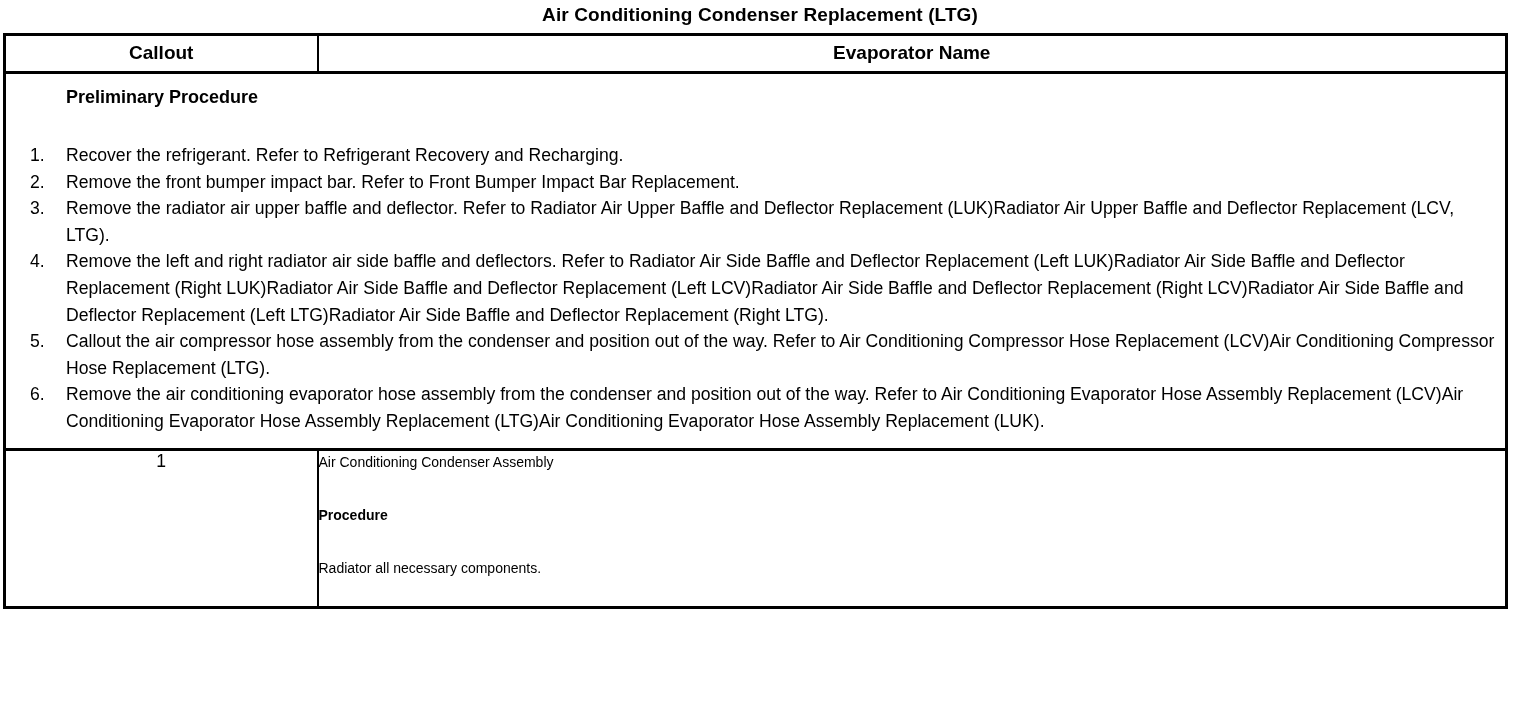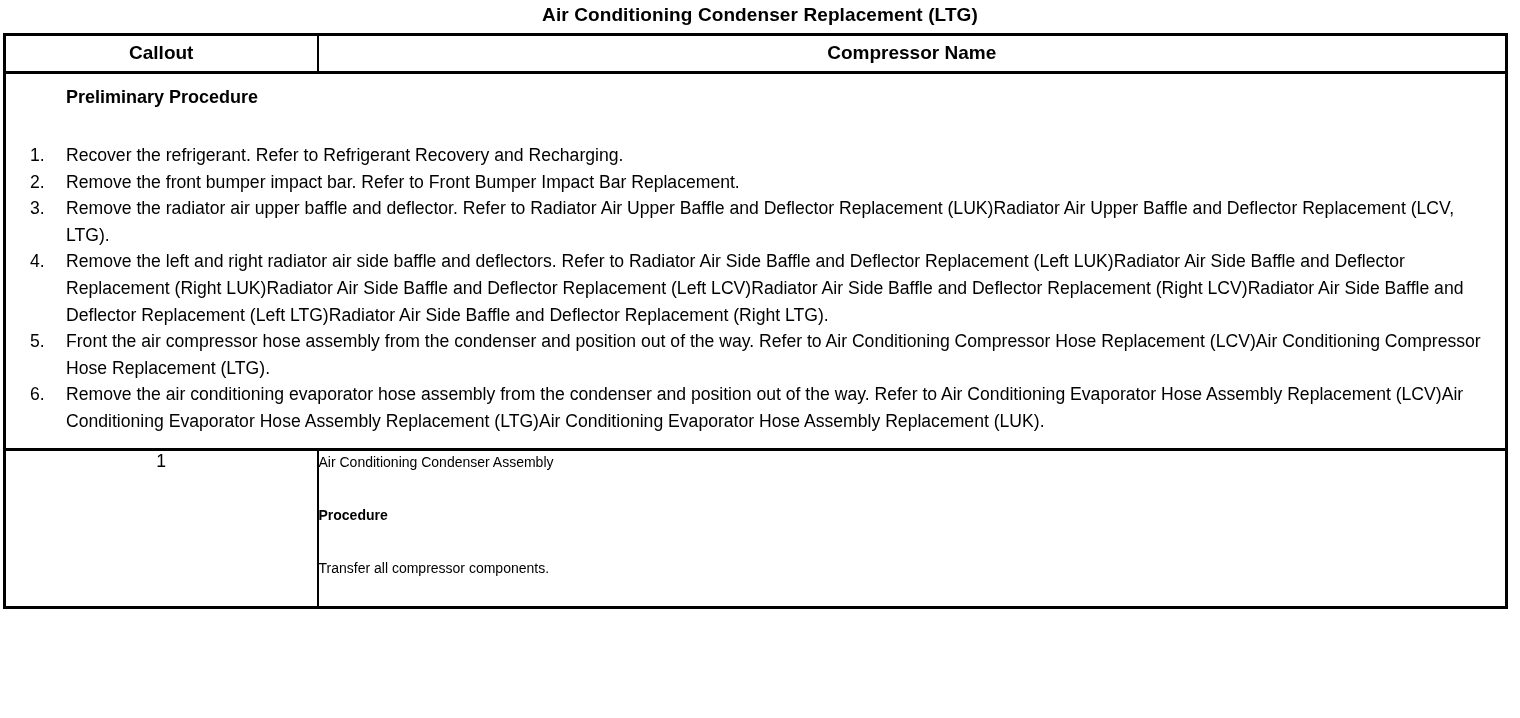--- a/index.html
+++ b/index.html
@@ -123,41 +123,41 @@
   <div class="doc-title">Air Conditioning Condenser Replacement (LTG)</div>
 
   <table class="proc-table">
     <colgroup>
       <col class="col-callout">
       <col class="col-name">
     </colgroup>
     <thead>
       <tr class="header-row">
         <th>Callout</th>
-        <th>Compressor Name</th>
+        <th>Evaporator Name</th>
       </tr>
     </thead>
     <tbody>
       <tr class="prelim-row">
         <td class="prelim-cell spanner" colspan="2">
           <div class="prelim-heading">Preliminary Procedure</div>
           <ol class="prelim-list">
             <li>Recover the refrigerant. Refer to Refrigerant Recovery and Recharging.</li>
             <li>Remove the front bumper impact bar. Refer to Front Bumper Impact Bar Replacement.</li>
             <li>Remove the radiator air upper baffle and deflector. Refer to Radiator Air Upper Baffle and Deflector Replacement (LUK)Radiator Air Upper Baffle and Deflector Replacement (LCV, LTG).</li>
             <li>Remove the left and right radiator air side baffle and deflectors. Refer to Radiator Air Side Baffle and Deflector Replacement (Left LUK)Radiator Air Side Baffle and Deflector Replacement (Right LUK)Radiator Air Side Baffle and Deflector Replacement (Left LCV)Radiator Air Side Baffle and Deflector Replacement (Right LCV)Radiator Air Side Baffle and Deflector Replacement (Left LTG)Radiator Air Side Baffle and Deflector Replacement (Right LTG).</li>
-            <li>Front the air compressor hose assembly from the condenser and position out of the way. Refer to Air Conditioning Compressor Hose Replacement (LCV)Air Conditioning Compressor Hose Replacement (LTG).</li>
+            <li>Callout the air compressor hose assembly from the condenser and position out of the way. Refer to Air Conditioning Compressor Hose Replacement (LCV)Air Conditioning Compressor Hose Replacement (LTG).</li>
             <li>Remove the air conditioning evaporator hose assembly from the condenser and position out of the way. Refer to Air Conditioning Evaporator Hose Assembly Replacement (LCV)Air Conditioning Evaporator Hose Assembly Replacement (LTG)Air Conditioning Evaporator Hose Assembly Replacement (LUK).</li>
           </ol>
         </td>
       </tr>
       <tr class="item-row">
         <td class="callout-num">1</td>
         <td class="item-body">
           <div class="item-line">Air Conditioning Condenser Assembly</div>
           <div class="item-line gap bold">Procedure</div>
-          <div class="item-line gap">Transfer all compressor components.</div>
+          <div class="item-line gap">Radiator all necessary components.</div>
         </td>
       </tr>
     </tbody>
   </table>
 
 </div>
 
 </body></html>

